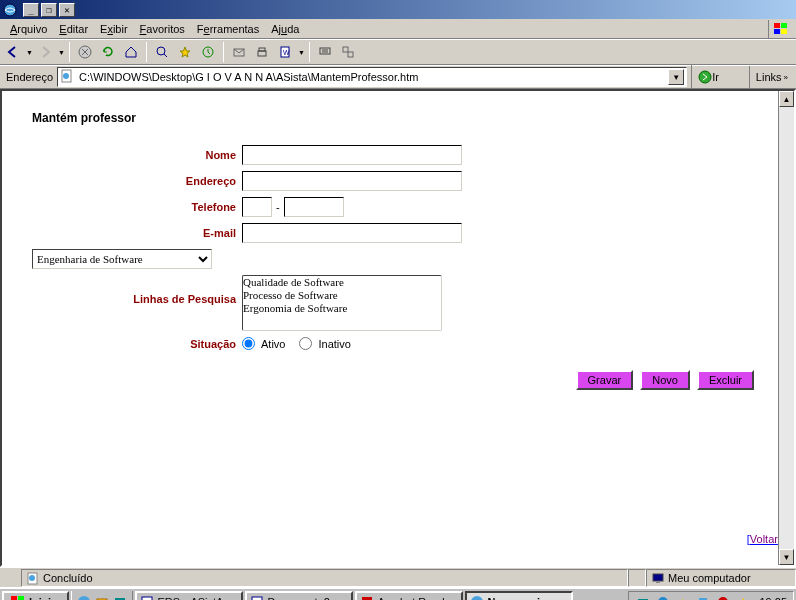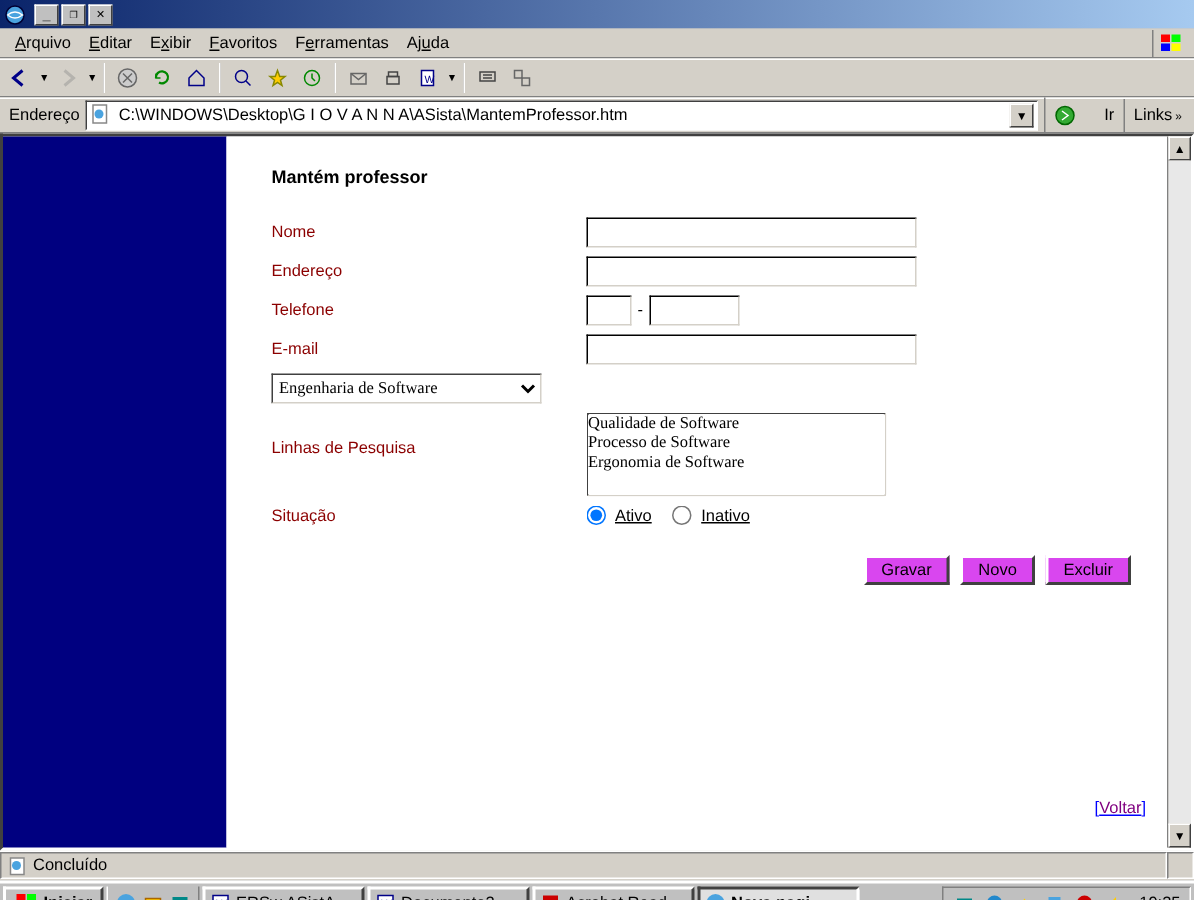--- a/index.html
+++ b/index.html
@@ -19,56 +19,56 @@
 .toolbar { background: #d4d0c8; height: 26px; display: flex; align-items: center; padding: 0 2px; border-top: 1px solid #fff; border-bottom: 1px solid #808080; gap:1px; }
 .tbtn { width: 22px; height: 22px; display: flex; align-items: center; justify-content: center; cursor: default; }
 .tbtn.disabled { opacity: 0.4; }
 .tsep { width: 1px; height: 20px; background: #808080; margin: 0 3px; border-right:1px solid #fff; }
 .dropdown-arrow { font-size:7px; margin-left:1px; color:#000; }
 
 .addressbar { background: #d4d0c8; height: 24px; display: flex; align-items: center; padding: 0 2px; border-top: 1px solid #fff; border-bottom: 1px solid #808080; }
 .addressbar .lbl { padding: 0 4px; }
 .addressbar .addrbox { flex:1; background:#fff; border:1px solid; border-color:#404040 #fff #fff #404040; height:20px; display:flex; align-items:center; padding:0 2px; }
 .addressbar .addrbox .pageicon { width:16px; height:16px; margin-right:3px; }
-.addressbar .go { padding:12px 6px; display:flex; align-items:center; gap:19px; border-left:1px solid #808080; margin-left:4px; height:100%; }
-.addressbar .links { padding:0 6px; border-left:1px solid #808080; height:100%; display:flex;align-items:center; }
+.addressbar .go { padding:12px 6px; display:flex; align-items:center; gap:0; border-left:1px solid #808080; margin-left:4px; height:100%; }
+.addressbar .links { padding:0 6px; border-left:1px solid #808080; height:100%; display:flex;align-items:center;margin-left:24px; }
 
 .content-area { position: relative; height: 478px; background:#fff; border:2px solid; border-color:#404040 #fff #fff #404040; }
 .vscroll { position:absolute; right:0; top:0; bottom:0; width:16px; background:#d4d0c8; border-left:1px solid #808080; }
 .vscroll .sbtn { height:16px; background:#d4d0c8; border:1px solid; border-color:#fff #404040 #404040 #fff; display:flex;align-items:center;justify-content:center;font-size:8px; }
 .vscroll .track { position:absolute; top:16px; bottom:16px; left:0; right:0; background:repeating-conf; background:#e8e8e8; }
 .vscroll .bottom { position:absolute; bottom:0; left:0; right:0; }
 
-.page { display:flex; height:100%; }
+.page { display:flex; height:100%;flex-direction:column; }
 .sidebar { width:149px; background:#000080; }
 .main { flex:1; padding:20px 30px; position:relative; background:#fff; }
 .page-title { font-weight:bold; font-size:12px; color:#000; margin-bottom:20px; }
 
 .form-row { display:flex; align-items:center; margin-bottom:6px; }
-.form-row .flabel { width:210px; padding-right:6px; color:#8b0000; font-weight:normal; font-size:11px; }
+.form-row .flabel { width:210px; text-align:right; padding-right:6px; color:#8b0000; font-weight:bold; font-size:11px; }
 .txt { border:1px solid; border-color:#404040 #d4d0c8 #d4d0c8 #404040; border-top-color:#000; border-left-color:#000; height:20px; background:#fff; padding:0 3px; font-family:inherit; font-size:11px; }
 .txt.w220 { width:220px; }
 .txt.w30 { width:30px; }
 .txt.w60 { width:60px; }
 .phone-dash { margin:0 4px; }
 select.sel { border:1px solid; border-color:#404040 #d4d0c8 #d4d0c8 #404040; background:#fff; font-family:Liberation Serif, serif; font-size:11px; height:20px; }
 select.multi { height:56px; width:200px; }
-.radio-group { display:flex; align-items:center; gap:4px;text-decoration:underline; }
+.radio-group { display:flex; align-items:center; gap:4px; }
 .radio-group input { margin-right:2px; }
 .radio-group label { margin-right:10px; }
 
 .btnrow { text-align:right; margin-top:20px; padding-right:10px; }
 .btn { background:#d946ef; border:2px solid; border-color:#fff #404040 #404040 #fff; padding:2px 10px; font-family:inherit; font-size:11px; cursor:default; margin-left:4px; }
 
-.voltar { position:absolute; right:30px; bottom:20px; color:#00f; text-decoration:underline;margin-top:12px; }
+.voltar { position:absolute; right:13px; bottom:20px; color:#00f; text-decoration:underline;margin-top:12px; }
 .voltar::before { content:"["; color:#00f; }
 .voltar .vlink { color:#800080; }
 .voltar::after { content:"]"; color:#00f; }
 
-.statusbar { height:20px; background:#d4d0c8; border-top:1px solid #fff; display:flex; align-items:flex-start; font-size:11px; }
+.statusbar { height:20px; background:#d4d0c8; border-top:1px solid #fff; display:flex; align-items:center; font-size:11px;padding-left:21px; }
 .statusbar .panel { border:1px solid; border-color:#808080 #fff #fff #808080; height:18px; display:flex; align-items:center; padding:0 4px; }
 .statusbar .p1 { flex:1; }
 .statusbar .p2 { width:150px; }
 .statusbar .psmall { width:18px; }
 
 .taskbar { height:28px; background:#c0c0c0; border-top:2px solid #fff; display:flex; align-items:center; padding:0 2px; gap:2px; }
 .startbtn { background:#c0c0c0; border:2px solid; border-color:#fff #404040 #404040 #fff; height:22px; padding:0 6px; display:flex; align-items:center; font-weight:bold; font-size:11px; gap:3px; }
 .ql { display:flex; align-items:center; gap:2px; padding:0 4px; border-right:1px solid #808080; border-left:1px solid #fff; height:22px; }
 .ql .qicon, .tray .ticon { width:16px; height:16px; display:flex;align-items:center;justify-content:center; }
 .taskbtn { background:#c0c0c0; border:2px solid; border-color:#fff #404040 #404040 #fff; height:22px; width:108px; display:flex; align-items:center; padding:0 3px; font-size:11px; gap:3px; overflow:hidden; white-space:nowrap; }
@@ -287,20 +287,29 @@
   <div class="panel p1">
     <span>
         <svg width="14" height="14">
           <rect x="2" y="2" width="9" height="11" fill="#fff" stroke="#888"></rect>
           <circle cx="6" cy="7" r="3" fill="#4aa3df"></circle>
         </svg>
       </span>
     <span style="margin-left:3px">Concluído</span>
   </div>
   <div class="panel psmall"></div>
+  <div class="panel p2">
+    <span>
+        <svg width="14" height="14">
+          <rect x="2" y="3" width="10" height="7" fill="#008" stroke="#444"></rect>
+          <rect x="5" y="10" width="4" height="2" fill="#888"></rect>
+        </svg>
+      </span>
+    <span style="margin-left:3px">Meu computador</span>
+  </div>
 </div>
 
 <div class="taskbar">
   <div class="startbtn">
     <svg width="16" height="14">
         <rect x="1" y="1" width="6" height="5" fill="#f00"></rect>
         <rect x="8" y="1" width="6" height="5" fill="#0f0"></rect>
         <rect x="1" y="7" width="6" height="5" fill="#00f"></rect>
         <rect x="8" y="7" width="6" height="5" fill="#ff0"></rect>
       </svg>

